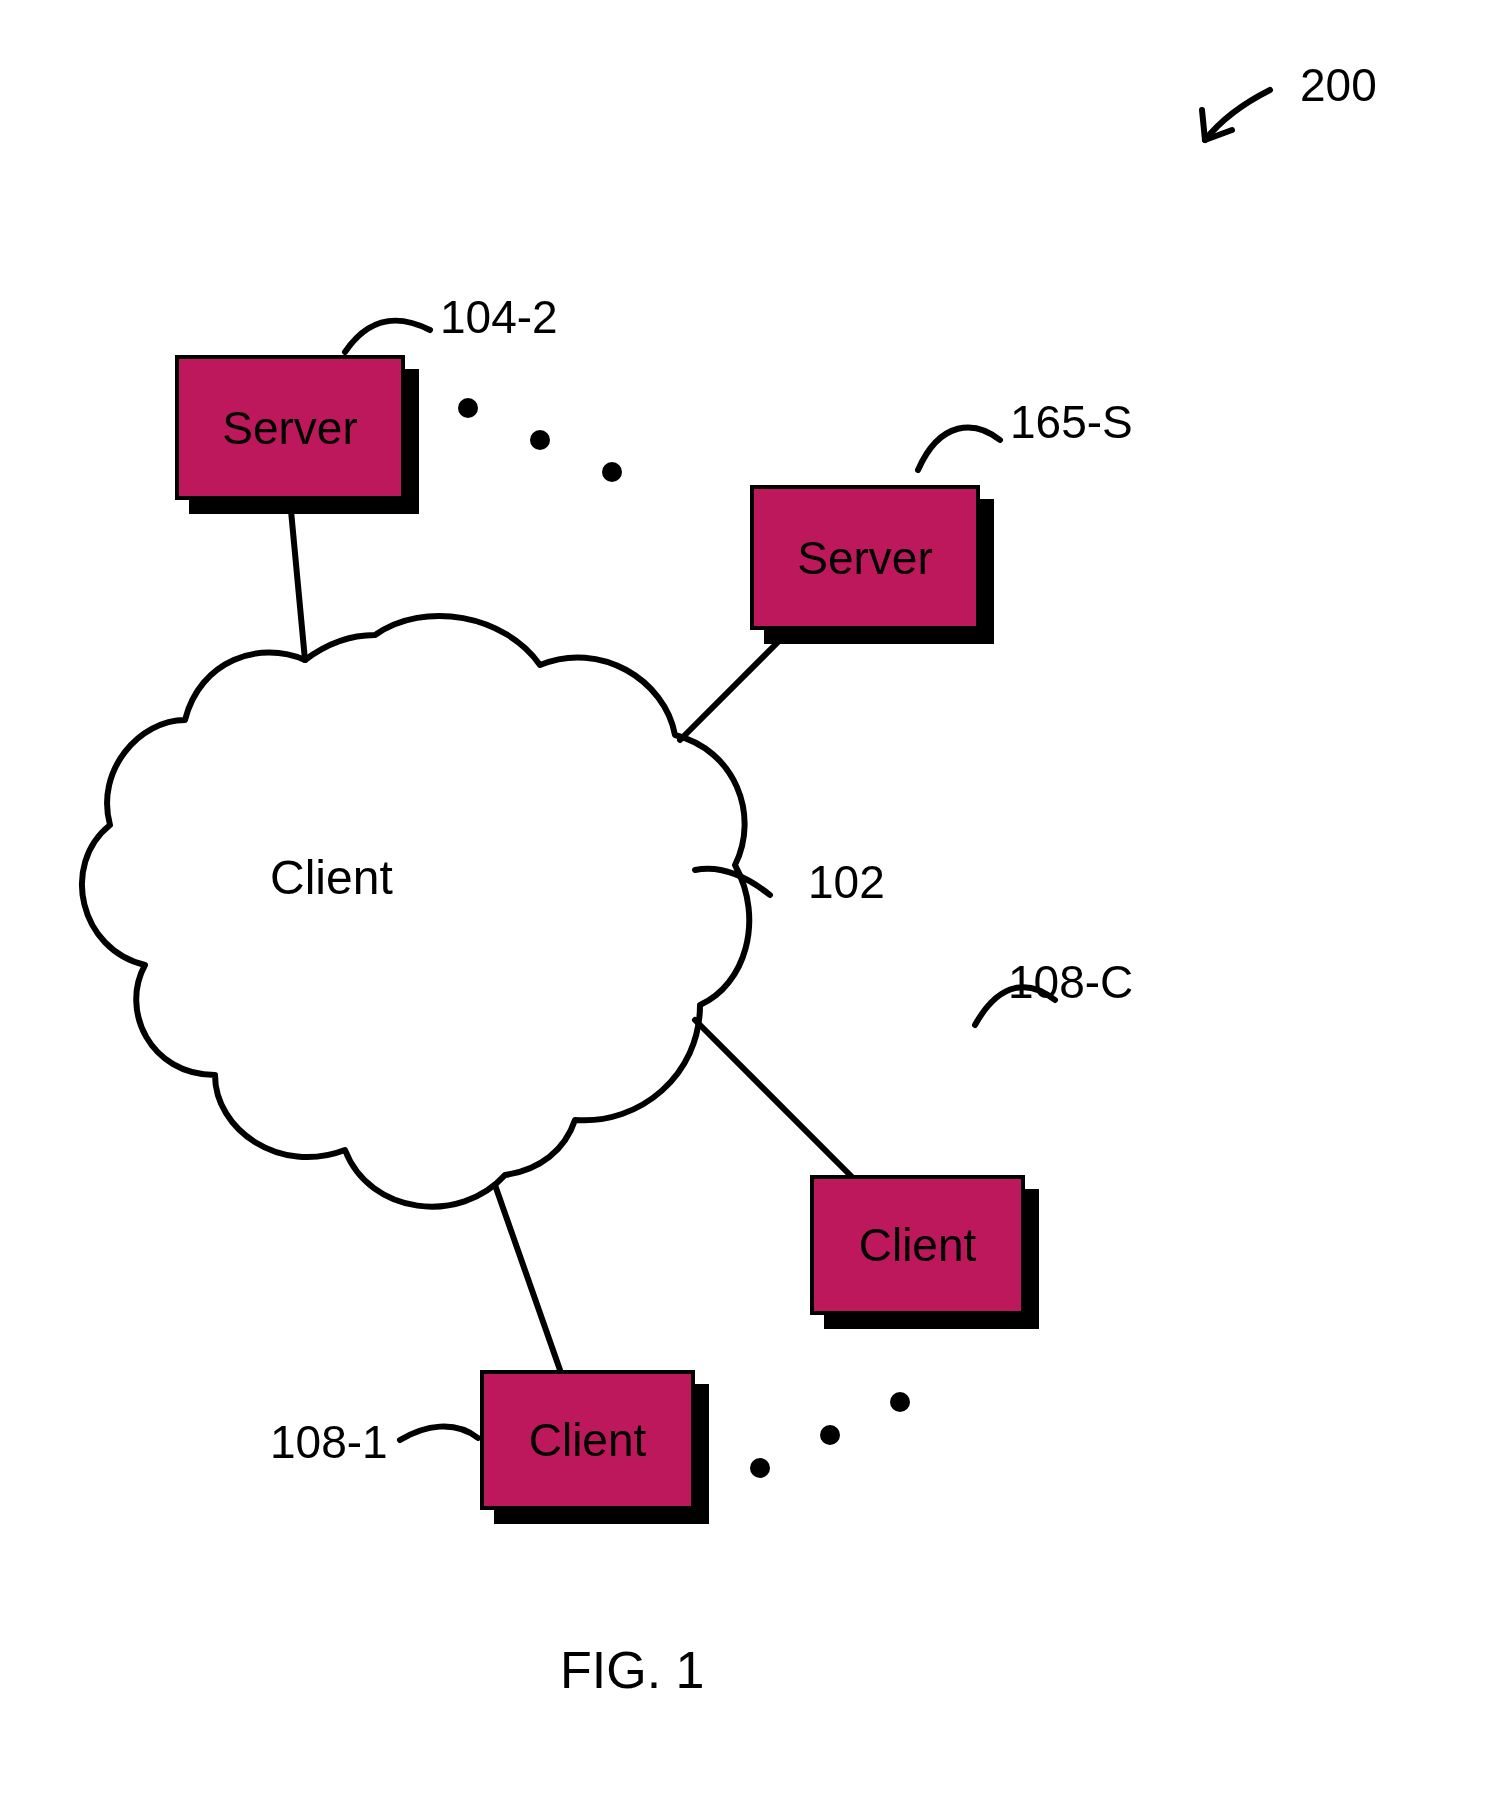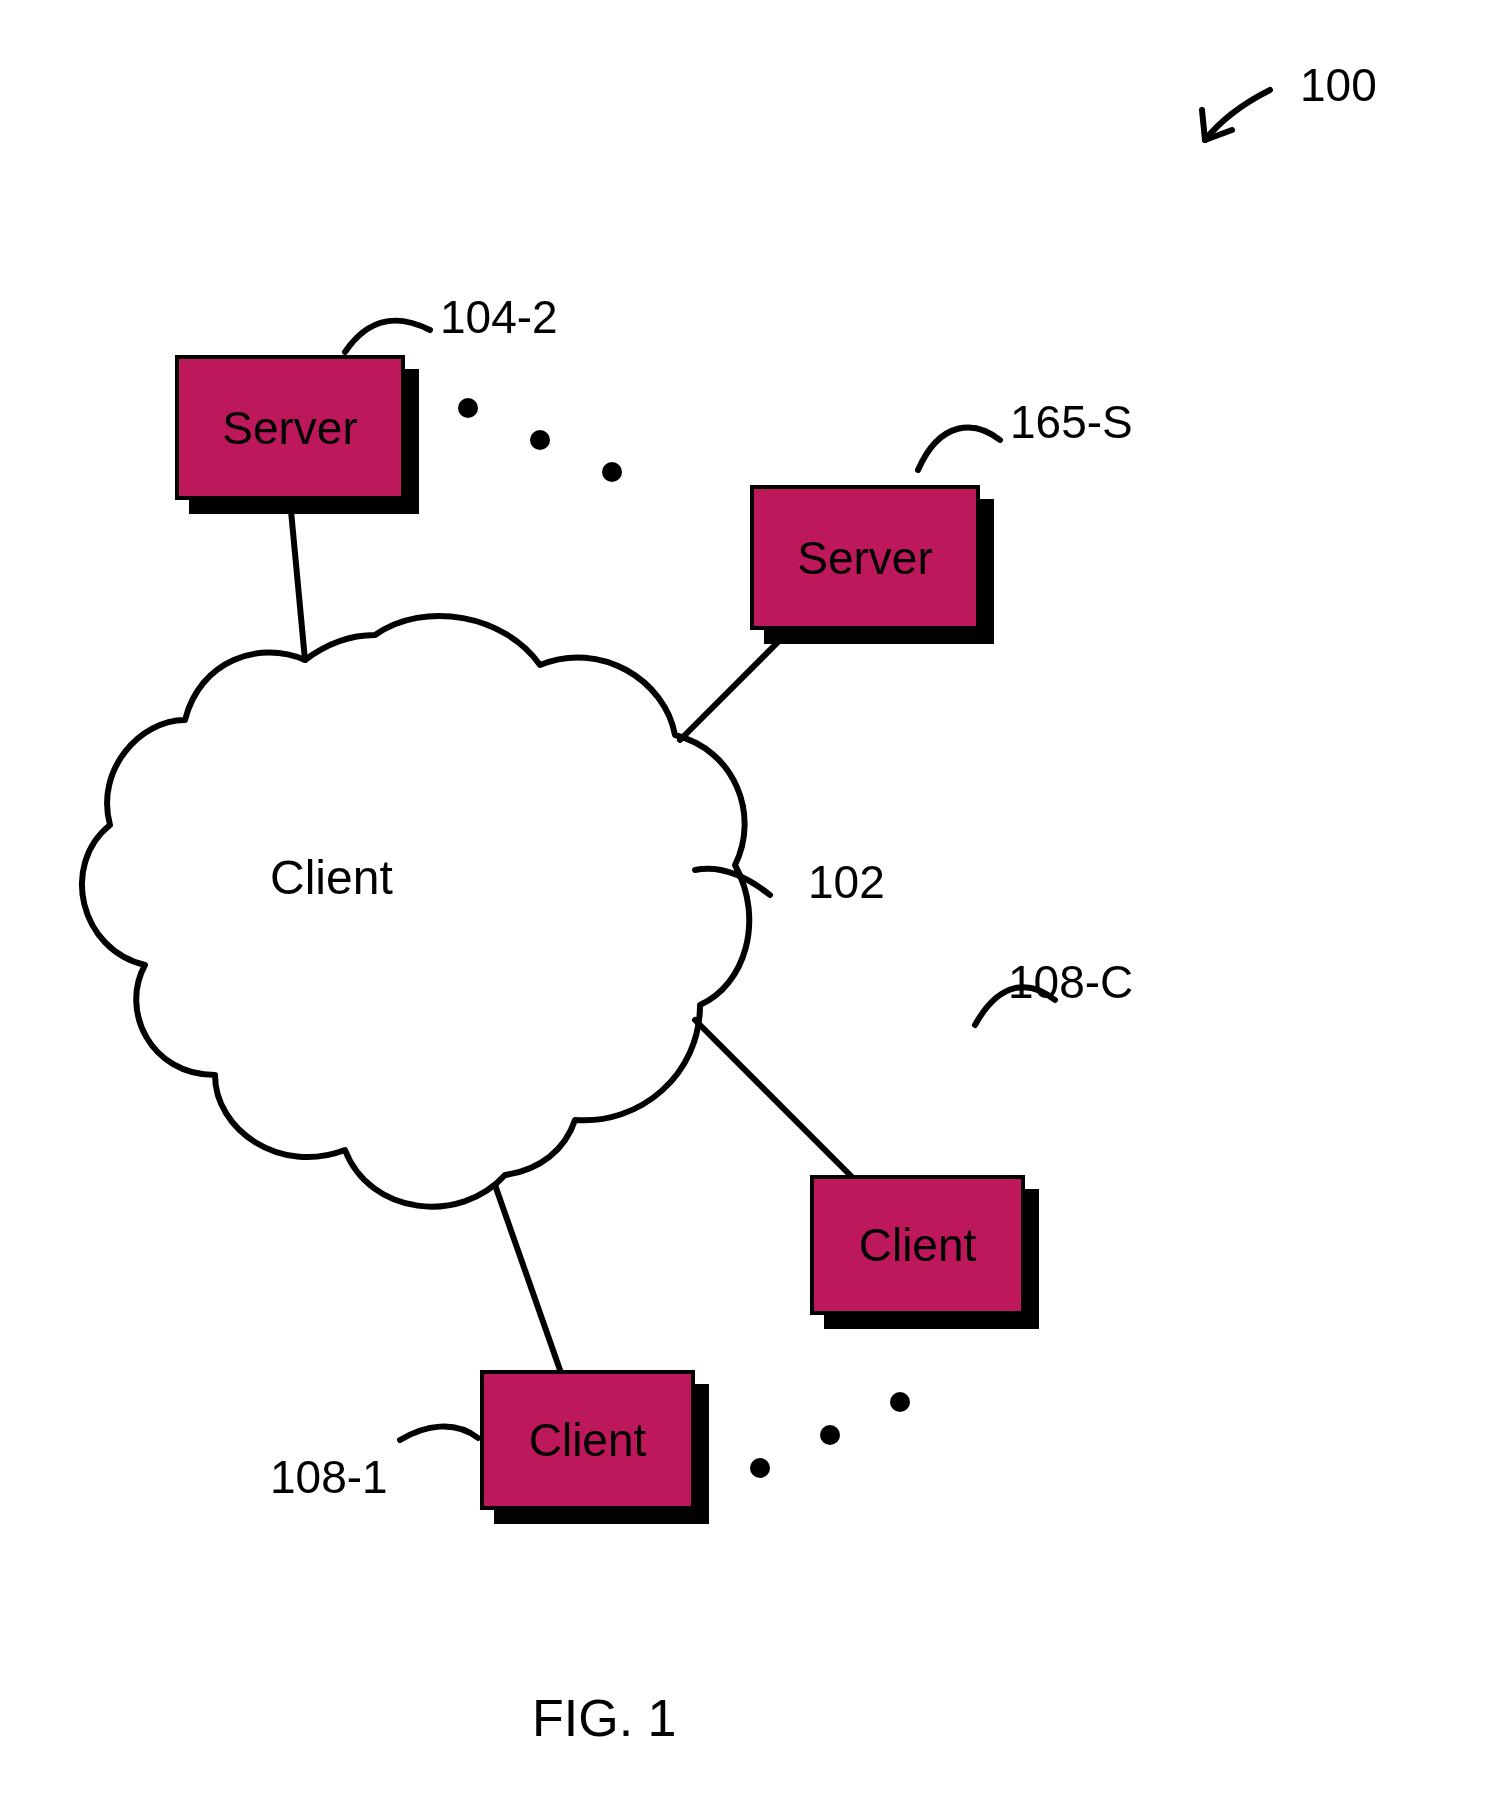--- a/index.html
+++ b/index.html
@@ -126,22 +126,22 @@
 
   <div class="box-wrap" style="left:480px; top:1370px;">
     <div class="box-shadow" style="left:14px; top:14px; width:215px; height:140px;"></div>
     <div class="box" style="left:0; top:0; width:215px; height:140px;">
       <span>Client</span>
     </div>
   </div>
 
   <div class="label" style="left:270px; top:850px; font-size:48px;">Client</div>
 
-  <div class="label" style="left:1300px; top:58px;">100</div>
+  <div class="label" style="left:1300px; top:58px;">200</div>
   <div class="label" style="left:440px; top:290px;">104-2</div>
   <div class="label" style="left:1010px; top:395px;">165-S</div>
   <div class="label" style="left:808px; top:855px;">102</div>
   <div class="label" style="left:1000px; top:955px;margin-left:8px;">108-C</div>
-  <div class="label" style="left:270px; top:1415px;margin-top:35px;">108-1</div>
+  <div class="label" style="left:270px; top:1415px;">108-1</div>
 
-  <div class="caption" style="left:532px; top:1640px;margin-top:48px;">FIG. 1</div>
+  <div class="caption" style="left:560px; top:1640px;">FIG. 1</div>
 
 </div>
 
 </body></html>

